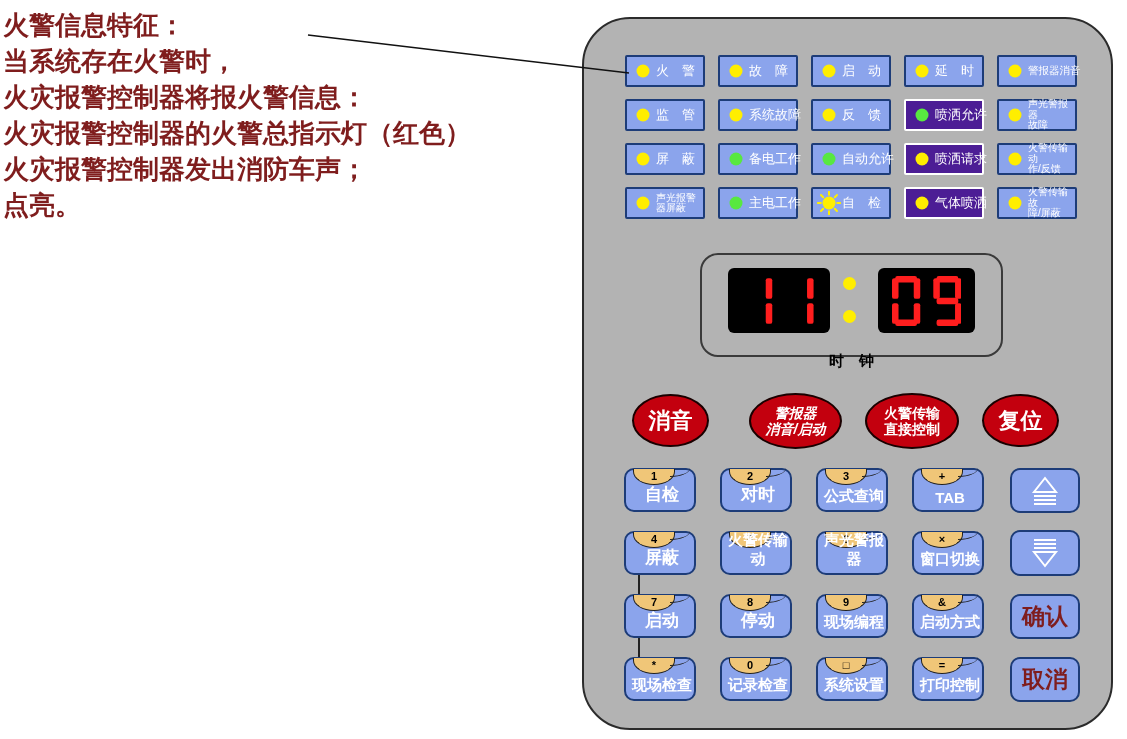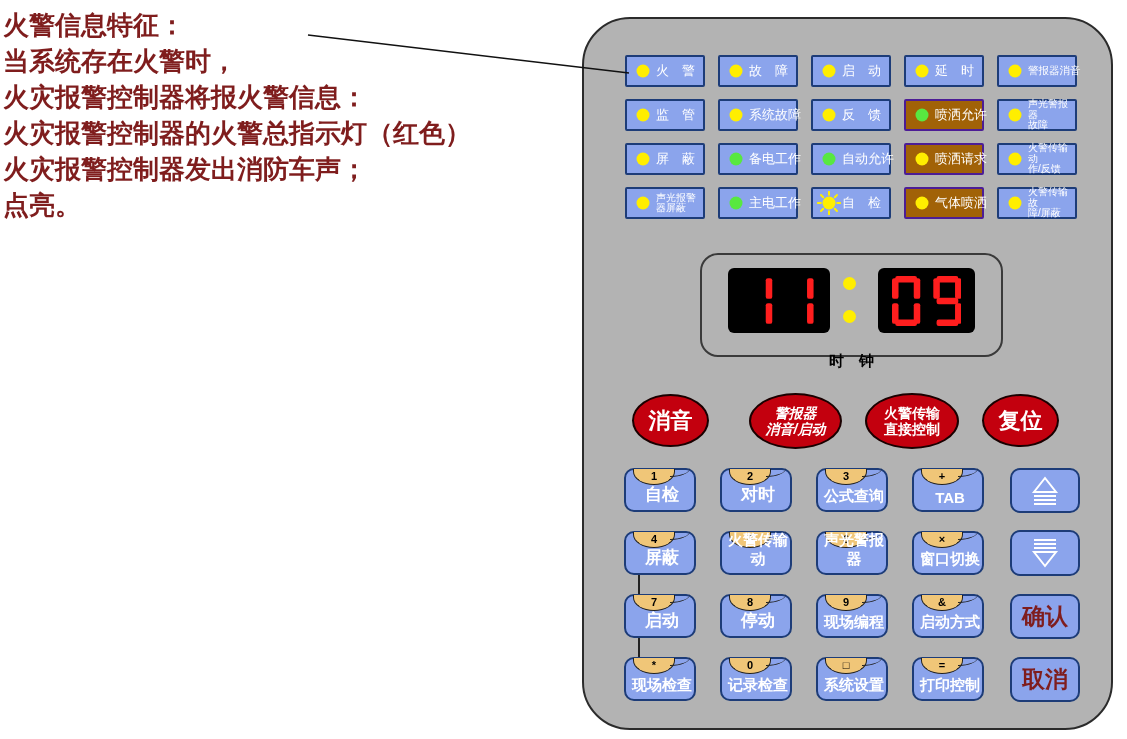--- a/index.html
+++ b/index.html
@@ -23,21 +23,21 @@
   
   .ind-grid{
     position:absolute;left:41px;top:36px;display:grid;
     grid-template-columns:repeat(5,80px);grid-auto-rows:32px;column-gap:13px;row-gap:12px;
   }
   .ind{
     border-radius:2px;display:flex;align-items:center;padding-left:4px;
     box-sizing:border-box;color:#fff;font-weight:normal;
   }
   .ind.blue{background:#8ba4ec;border:2px solid #1d3c78;}
-  .ind.red{background:#a16207;border:2px solid #4c1d95;}
+  .ind.red{background:#4c1d95;border:2px solid #ffffff;}
   .dot-holder{flex:0 0 auto;width:24px;height:24px;display:flex;align-items:center;justify-content:center;}
   .ind-label{font-size:13px;white-space:pre;margin-left:1px;}
   .ind-label.sm{font-size:10.5px;}
   .ind-label.two{font-size:10px;line-height:10.5px;white-space:normal;text-align:left;}
   
   .clock{
     position:absolute;left:116px;top:234px;width:303px;height:104px;
     border:2px solid #3a3a3a;border-radius:18px;box-sizing:border-box;
   }
   .segbox{position:absolute;top:13px;height:65px;background:#000;border-radius:6px;

